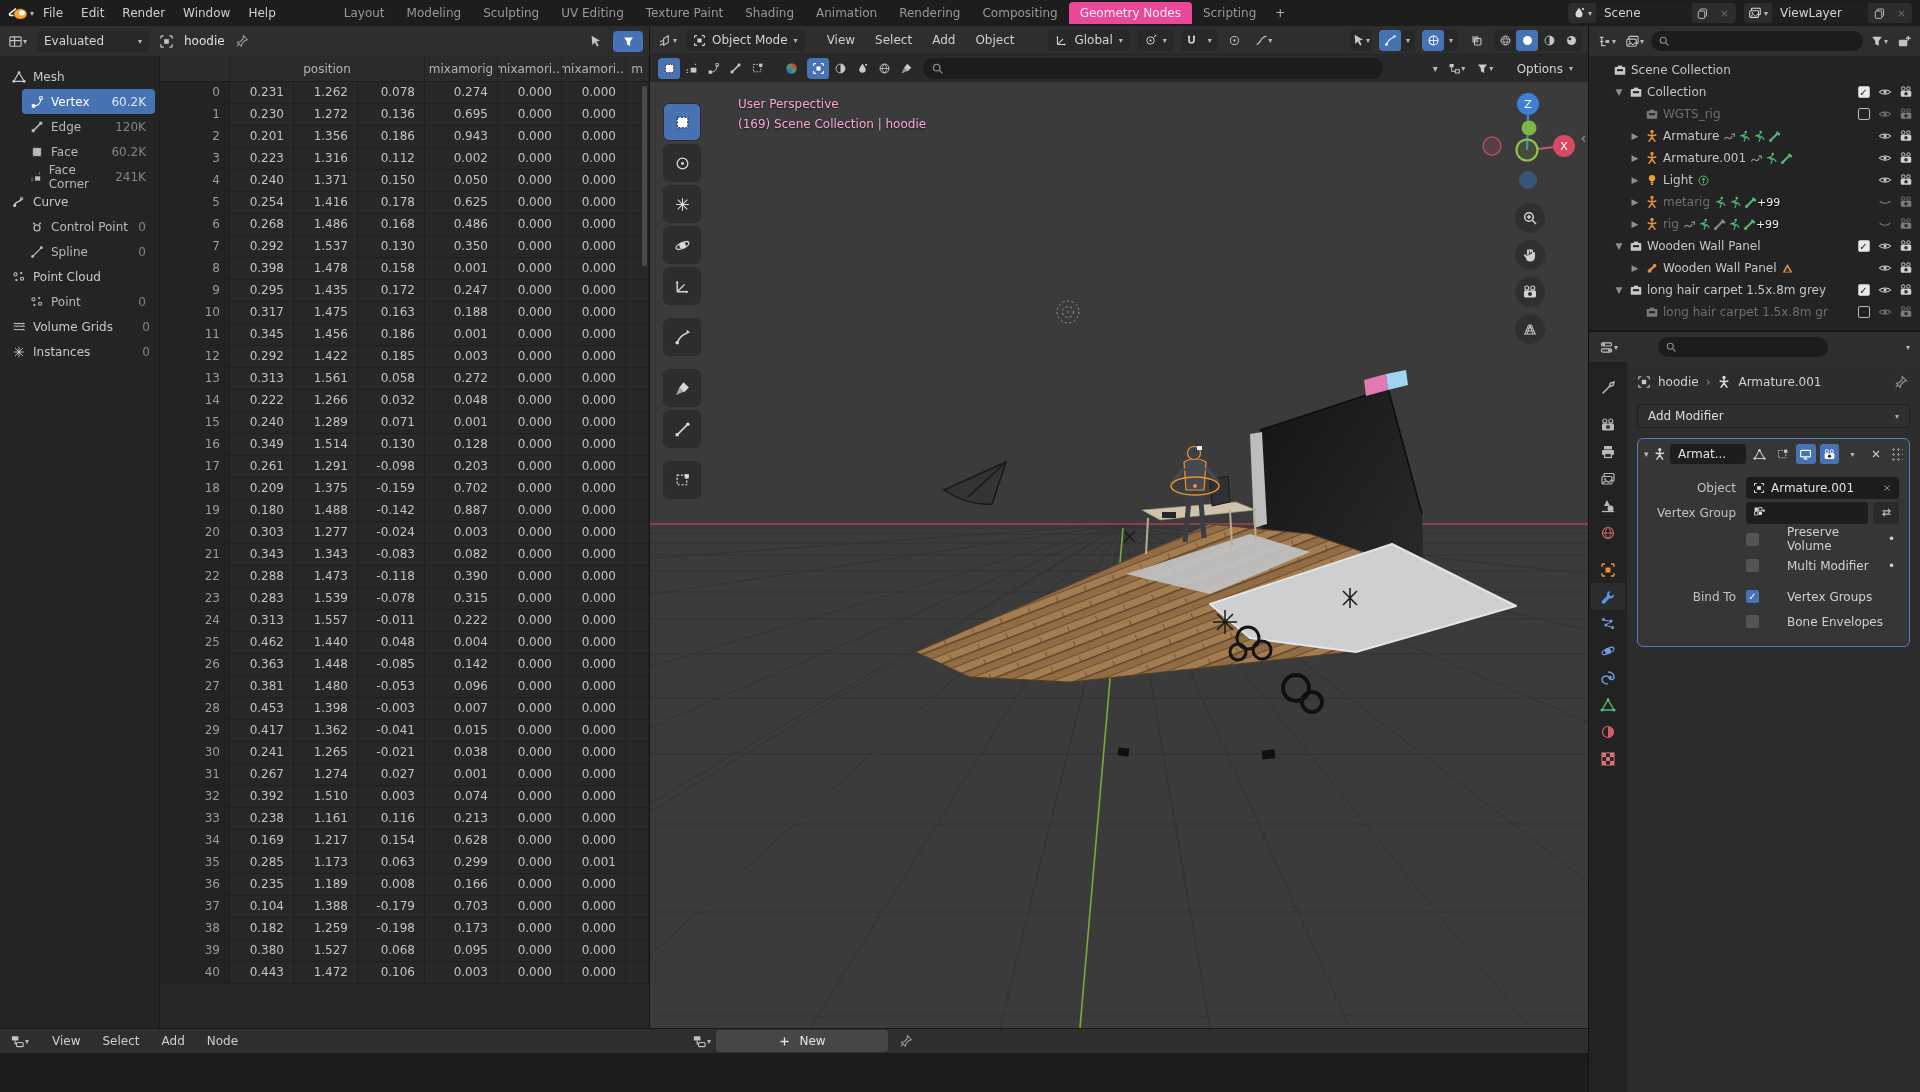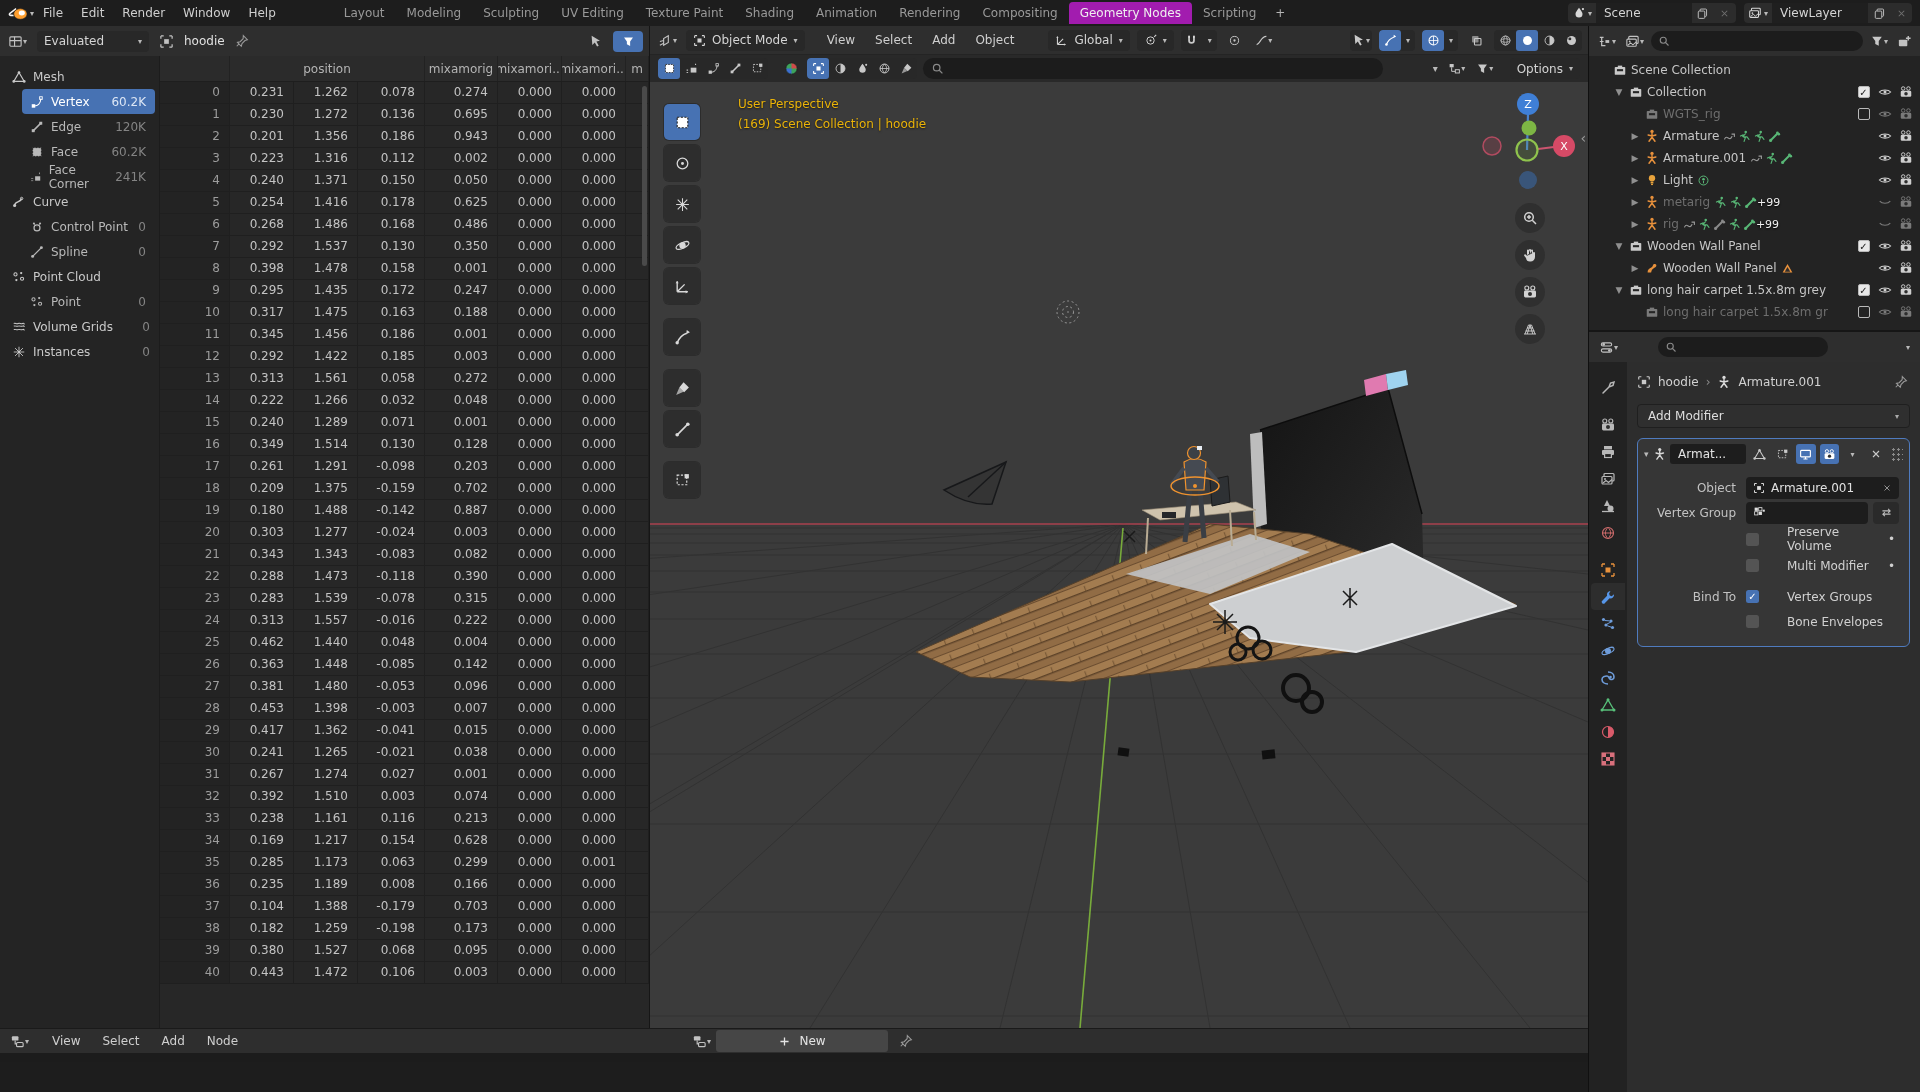--- a/index.html
+++ b/index.html
@@ -6,21 +6,21 @@
   html,body { width:1920px; height:1092px; overflow:hidden; background:#1d1d1d;
     font-family:"DejaVu Sans", sans-serif; font-size:12px; color:#c6c6c6; }
   .app { width:1920px; height:1092px; display:flex; flex-direction:column; }
 
   
   .topbar { height:26px; background:#1d1d1d; display:flex; align-items:center; padding:0 8px; flex:0 0 auto; }
   .logo { width:26px; height:18px; display:flex; align-items:center; justify-content:center; }
   .menu-item { padding:3px 9px; color:#cfcfcf; border-radius:4px; }
   .ws-tabs { display:flex; margin-left:48px; align-items:center; }
   .ws-tab { padding:4px 11px; color:#999; border-radius:4px 4px 0 0; white-space:nowrap; }
-  .ws-tab.active { background:#a21caf; color:#efefef; }
+  .ws-tab.active { background:#ec4899; color:#efefef; }
   .ws-tab.plus { color:#b5b5b5; padding:4px 8px; }
   .topbar-right { margin-left:auto; display:flex; gap:8px; align-items:center; }
   .id-selector { display:flex; align-items:center; height:20px; }
   .id-chip { background:#2c2c2c; border-radius:4px 0 0 4px; height:20px; display:flex; align-items:center; padding:0 4px; gap:2px; }
   .id-name { background:#1f1f1f; height:20px; display:flex; align-items:center; padding:0 8px; min-width:96px; color:#d5d5d5; }
   .id-btn { background:#2c2c2c; height:20px; width:22px; display:flex; align-items:center; justify-content:center; color:#bdbdbd; }
   .id-x { color:#6f6f6f; border-radius:0 4px 4px 0; }
 
   
   .main { flex:1; display:flex; min-height:0; }
@@ -54,21 +54,21 @@
 
   
   .viewport { flex:1; display:flex; flex-direction:column; min-width:0; }
   .vp-header { height:28px; background:#2e2e2e; display:flex; align-items:center; padding:0 6px; gap:7px; flex:0 0 auto; }
   .vp-tools { height:28px; background:#292929; display:flex; align-items:center; padding:0 8px; gap:6px; flex:0 0 auto; border-top:1px solid #242424;}
   .tgl { width:22px; height:21px; border-radius:3px; display:flex; align-items:center; justify-content:center; color:#c8c8c8; background:transparent; }
   .tgl.on { background:#4772b3; color:#fff; }
   .tglgroup { display:flex; background:#282828; border-radius:4px; overflow:hidden; }
   .search-pill { background:#1c1c1c; border-radius:11px; height:21px; flex:0 0 460px; display:flex; align-items:center; padding:0 8px; gap:6px; color:#8a8a8a; }
   .vp-canvas { flex:1; position:relative; background:#3b3b3b; overflow:hidden; }
-  .vp-overlay { position:absolute; left:88px; top:12px; color:#eab308; text-shadow:0 1px 2px rgba(0,0,0,.6); line-height:20px; pointer-events:none; }
+  .vp-overlay { position:absolute; left:88px; top:12px; color:#f9a8d4; text-shadow:0 1px 2px rgba(0,0,0,.6); line-height:20px; pointer-events:none; }
   .vp-toolbar { position:absolute; left:14px; top:22px; display:flex; flex-direction:column; gap:5px; }
   .tool-btn { width:36px; height:36px; border-radius:5px; background:rgba(44,44,44,.92); display:flex; align-items:center; justify-content:center; color:#d9d9d9; box-shadow:0 0 0 1px rgba(0,0,0,.25); }
   .tool-btn.active { background:#4772b3; color:#fff; }
   .tool-btn.gap { margin-top:10px; }
   .nav-cluster { position:absolute; right:10px; top:6px; display:flex; flex-direction:column; align-items:center; }
   .nav-btn { width:30px; height:30px; border-radius:50%; background:rgba(35,35,35,.5); color:#d2d2d2;
              display:flex; align-items:center; justify-content:center; margin-top:7px; }
   .side-toggle { position:absolute; right:2px; top:48px; color:#9d9d9d; font-size:14px; }
 
   
@@ -912,21 +912,21 @@
                     <span class="cell " style="width:67px">-0.078</span>
                     <span class="cell " style="width:73px">0.315</span>
                     <span class="cell " style="width:64px">0.000</span>
                     <span class="cell " style="width:64px">0.000</span>
                     <span class="cell" style="flex:1"></span>
                   </div>
                   <div class="trow">
                     <span class="cell idx" style="width:70px">24</span>
                     <span class="cell " style="width:64px">0.313</span>
                     <span class="cell " style="width:64px">1.557</span>
-                    <span class="cell " style="width:67px">-0.016</span>
+                    <span class="cell " style="width:67px">-0.011</span>
                     <span class="cell " style="width:73px">0.222</span>
                     <span class="cell " style="width:64px">0.000</span>
                     <span class="cell " style="width:64px">0.000</span>
                     <span class="cell" style="flex:1"></span>
                   </div>
                   <div class="trow">
                     <span class="cell idx" style="width:70px">25</span>
                     <span class="cell " style="width:64px">0.462</span>
                     <span class="cell " style="width:64px">1.440</span>
                     <span class="cell " style="width:67px">0.048</span>

